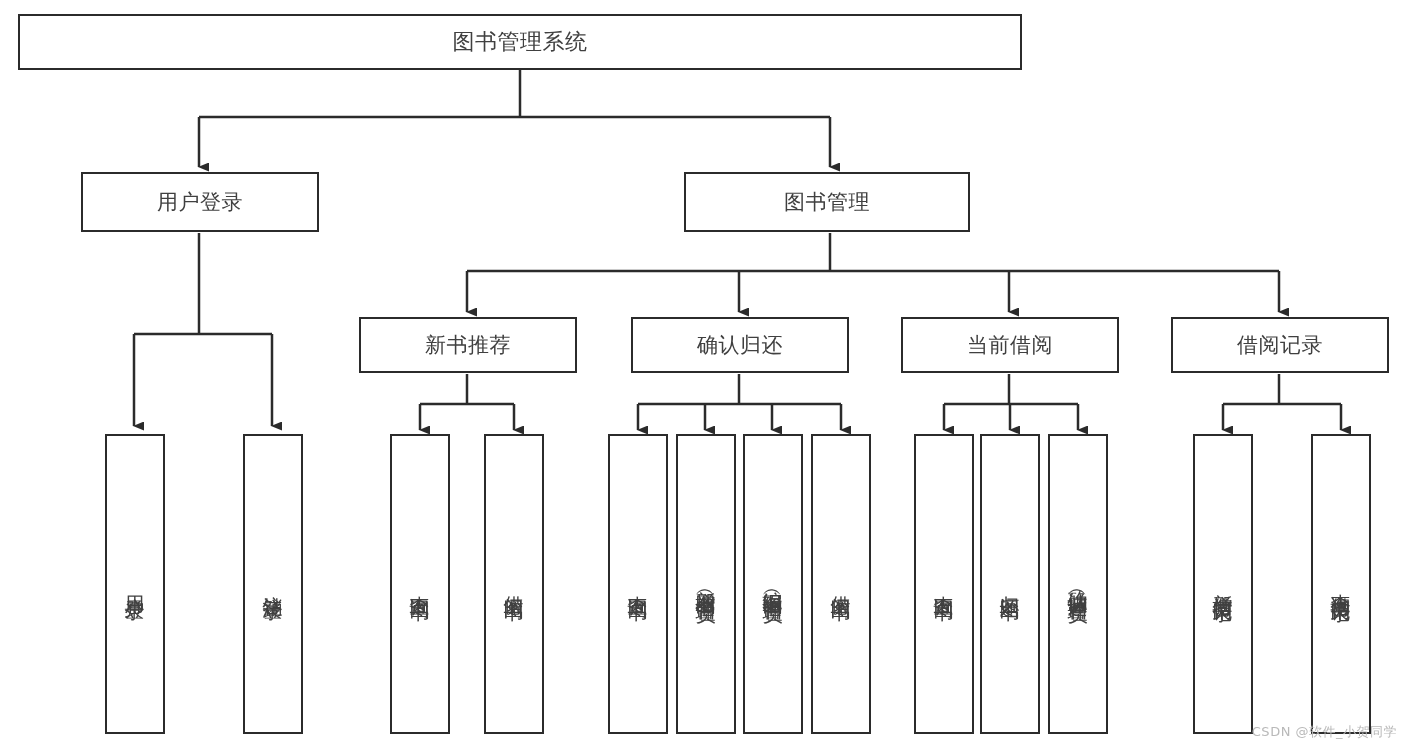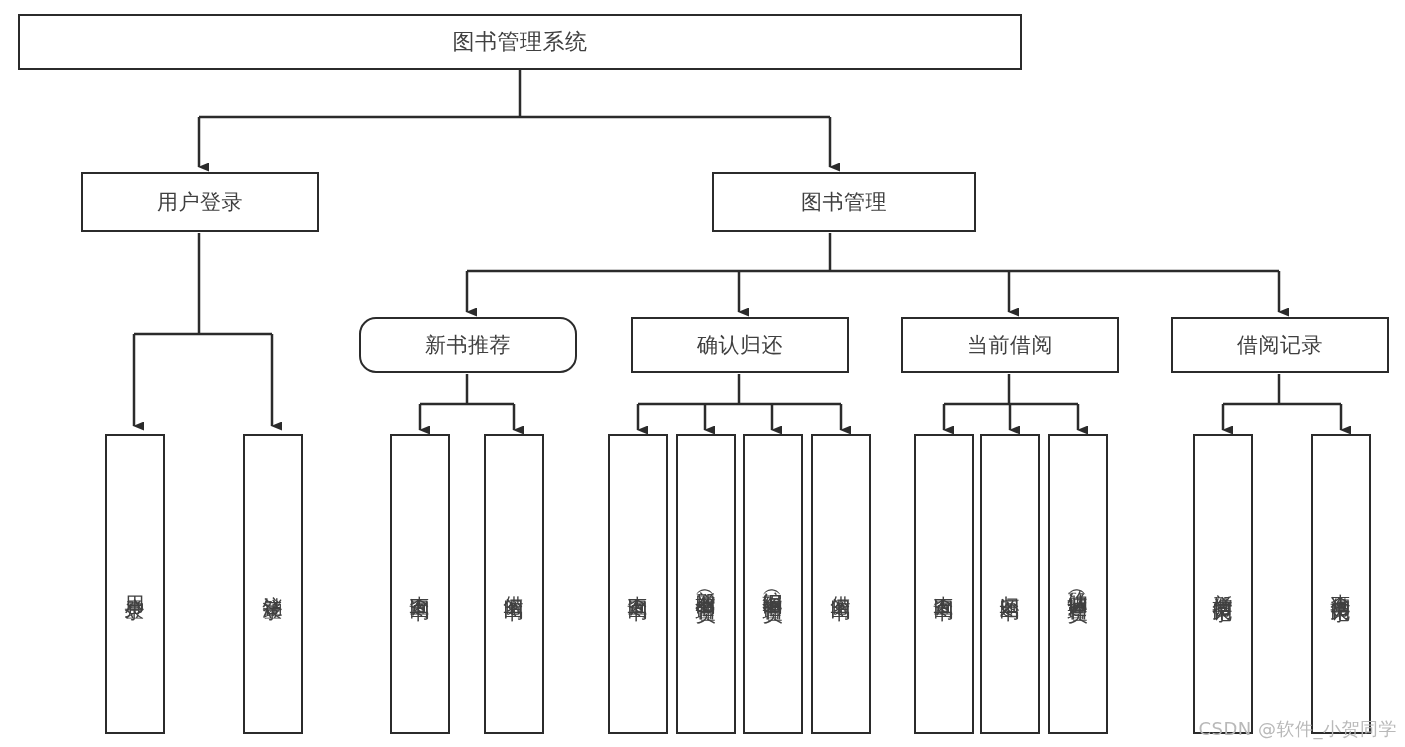--- a/index.html
+++ b/index.html
@@ -60,21 +60,21 @@
     writing-mode: vertical-rl;
     text-orientation: upright;
     font-size: 20px;
     letter-spacing: 2px;
     line-height: 1;
   }
   .watermark {
     position: absolute;
     right: 8px;
     bottom: 6px;
-    font-size: 18px;
+    font-size: 13px;
     color: #b9b9b9;
     letter-spacing: 0.5px;
     z-index: 3;
     white-space: nowrap;
     user-select: none;
   }
 </style>
 </head>
 <body>
 
@@ -132,25 +132,25 @@
     </g>
   </svg>
 
   <div class="node root horizontal" style="left:18px; top:14px; width:1004px; height:56px;">
     <span class="node-label">图书管理系统</span>
   </div>
 
   <div class="node horizontal" style="left:81px; top:172px; width:238px; height:60px;">
     <span class="node-label">用户登录</span>
   </div>
-  <div class="node horizontal" style="left:712px; top:172px; width:264px; height:60px;">
+  <div class="node horizontal" style="left:684px; top:172px; width:286px; height:60px;">
     <span class="node-label">图书管理</span>
   </div>
 
-  <div class="node horizontal" style="left:359px; top:317px; width:218px; height:56px;border-radius:17px;">
+  <div class="node horizontal" style="left:359px; top:317px; width:218px; height:56px;">
     <span class="node-label">新书推荐</span>
   </div>
   <div class="node horizontal" style="left:631px; top:317px; width:218px; height:56px;">
     <span class="node-label">确认归还</span>
   </div>
   <div class="node horizontal" style="left:1171px; top:317px; width:218px; height:56px;">
     <span class="node-label">借阅记录</span>
   </div>
   <div class="node horizontal" style="left:901px; top:317px; width:218px; height:56px;">
     <span class="node-label">当前借阅</span>

